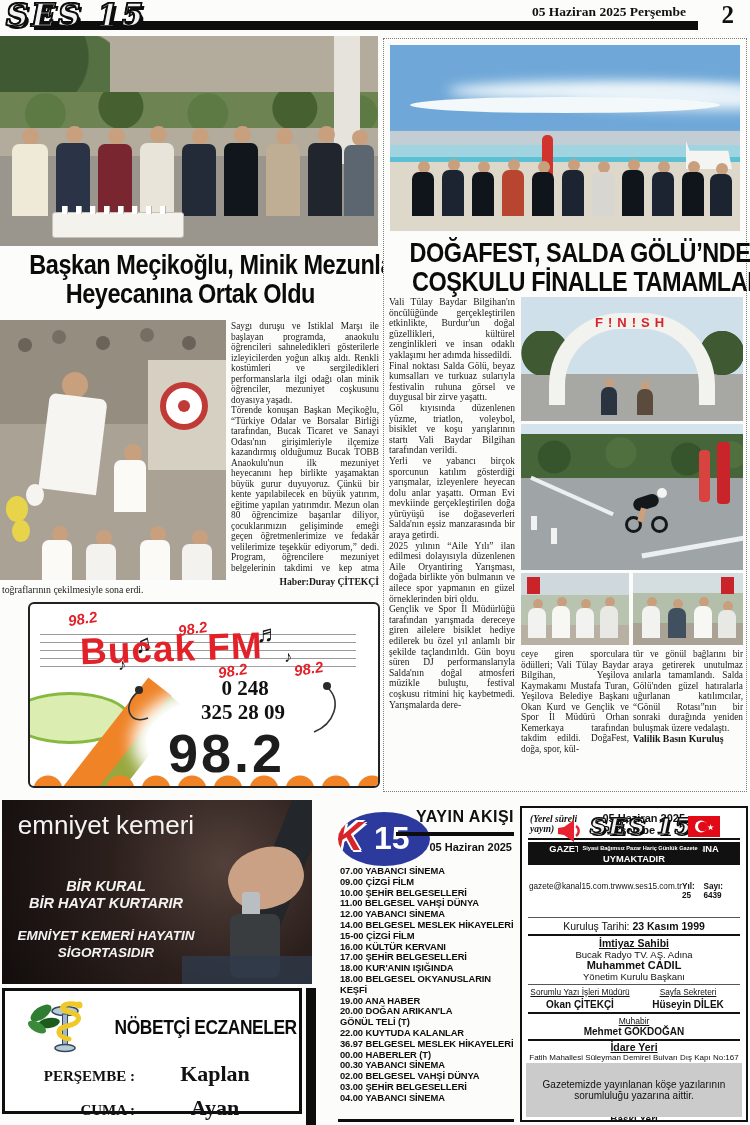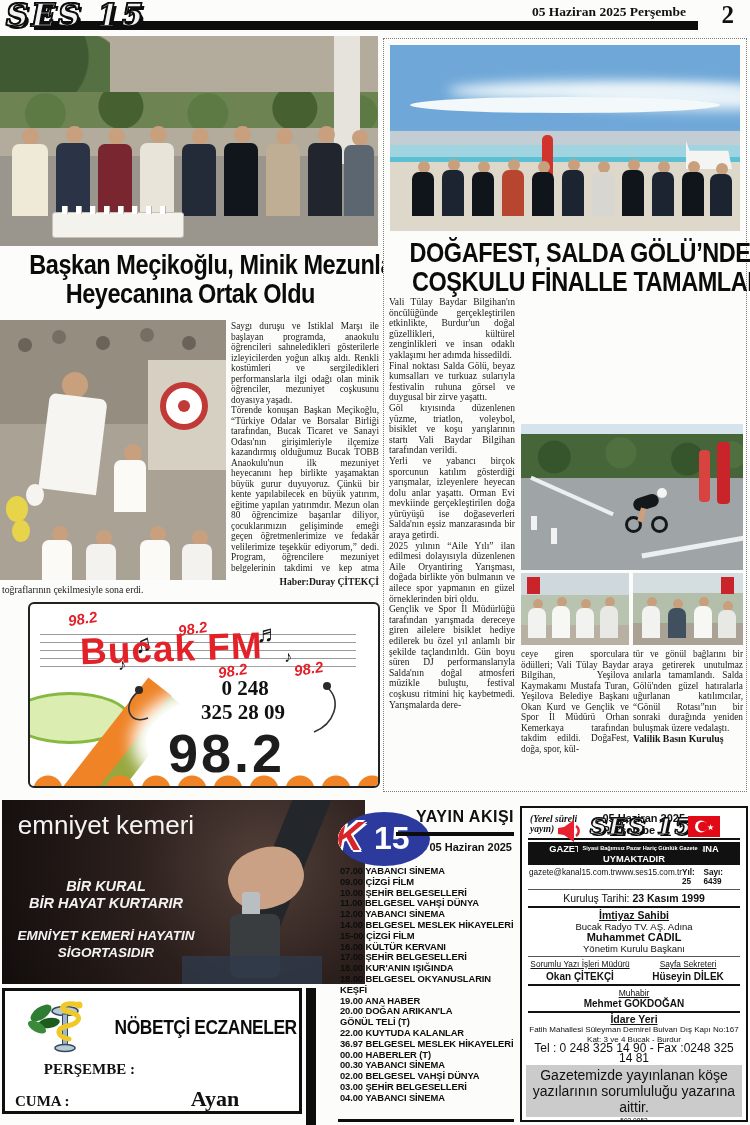--- a/index.html
+++ b/index.html
@@ -197,20 +197,30 @@
     </div>
 
     <div class="abs" style="left:5px;top:258px;width:354px;height:492px">
       <div class="abs body-serif preline" style="left:0;top:0;width:126px;height:490px;overflow:hidden;font-size:9.5px;line-height:10.6px">Vali Tülay Baydar Bilgihan'ın öncülüğünde gerçekleştirilen etkinlikte, Burdur'un doğal güzellikleri, kültürel zenginlikleri ve insan odaklı yaklaşımı her adımda hissedildi.
 Final noktası Salda Gölü, beyaz kumsalları ve turkuaz sularıyla festivalin ruhuna görsel ve duygusal bir zirve yaşattı.
 Göl kıyısında düzenlenen yüzme, triatlon, voleybol, bisiklet ve koşu yarışlarının startı Vali Baydar Bilgihan tarafından verildi.
 Yerli ve yabancı birçok sporcunun katılım gösterdiği yarışmalar, izleyenlere heyecan dolu anlar yaşattı. Orman Evi mevkiinde gerçekleştirilen doğa yürüyüşü ise doğaseverleri Salda'nın eşsiz manzarasında bir araya getirdi.
 2025 yılının “Aile Yılı” ilan edilmesi dolayısıyla düzenlenen Aile Oryantiring Yarışması, doğada birlikte yön bulmanın ve ailece spor yapmanın en güzel örneklerinden biri oldu.
 Gençlik ve Spor İl Müdürlüğü tarafından yarışmada dereceye giren ailelere bisiklet hediye edilerek bu özel yıl anlamlı bir şekilde taçlandırıldı. Gün boyu süren DJ performanslarıyla Salda'nın doğal atmosferi müzikle buluştu, festival coşkusu ritmini hiç kaybetmedi. Yarışmalarda dere-</div>
 
+      <div class="photo" style="left:132px;top:0;width:222px;height:124px;background:linear-gradient(#cfe0ea 0 62%,#a7a7a3 62% 100%)">
+        <div class="abs" style="left:0;top:34px;width:60px;height:44px;background:radial-gradient(circle at 40% 50%,#3f5a33 0 55%,transparent 57%)"></div>
+        <div class="abs" style="left:168px;top:34px;width:60px;height:44px;background:radial-gradient(circle at 55% 50%,#3f5a33 0 55%,transparent 57%)"></div>
+        <div class="abs" style="left:28px;top:16px;width:166px;height:92px;border:16px solid #f2f2ef;border-bottom:none;border-radius:72px 72px 0 0"></div>
+        <div class="abs" style="left:28px;top:18px;width:166px;text-align:center;font:900 13px 'Liberation Sans',sans-serif;letter-spacing:5px;color:#d8232a">F!N!SH</div>
+        <div class="hd" style="left:84px;top:82px;width:9px;height:9px"></div>
+        <div class="fig" style="left:80px;top:90px;width:16px;height:28px;background:#2a3340"></div>
+        <div class="hd" style="left:120px;top:84px;width:9px;height:9px"></div>
+        <div class="fig" style="left:116px;top:92px;width:16px;height:26px;background:#5a4b3c"></div>
+      </div>
 
       <div class="photo" style="left:132px;top:127px;width:222px;height:146px;background:linear-gradient(#d5e3ec 0 10px,#46663a 10px 54px,#9fa4a6 54px 100%)">
         <div class="abs" style="left:0;top:12px;width:222px;height:42px;background:radial-gradient(circle at 15% 50%,#37552c 0 16px,transparent 17px),radial-gradient(circle at 45% 40%,#50703f 0 15px,transparent 16px),radial-gradient(circle at 75% 55%,#37552c 0 16px,transparent 17px),radial-gradient(circle at 95% 45%,#50703f 0 13px,transparent 14px)"></div>
         <div class="abs" style="left:6px;top:70px;width:90px;height:4px;background:#eceff0;transform:rotate(24deg)"></div>
         <div class="abs" style="left:120px;top:120px;width:110px;height:5px;background:#eceff0;transform:rotate(-10deg)"></div>
         <div class="abs" style="left:10px;top:92px;width:6px;height:14px;background:#f2f2f2"></div>
         <div class="abs" style="left:30px;top:104px;width:6px;height:16px;background:#f2f2f2"></div>
         <div class="abs" style="left:196px;top:18px;width:13px;height:62px;background:#c8242a;border-radius:4px"></div>
         <div class="abs" style="left:178px;top:26px;width:11px;height:52px;background:#d8423f;border-radius:4px"></div>
         <div class="abs" style="left:104px;top:92px;width:17px;height:17px;border-radius:50%;border:3px solid #15181b"></div>
@@ -244,21 +254,21 @@
       </div>
 
       <div class="abs body-serif" style="left:132px;top:352px;width:108px;height:138px;overflow:hidden;font-size:9.3px;line-height:10.5px">ceye giren sporculara ödülleri; Vali Tülay Baydar Bilgihan, Yeşilova Kaymakamı Mustafa Turan, Yeşilova Belediye Başkanı Okan Kurd ve Gençlik ve Spor İl Müdürü Orhan Kemerkaya tarafından takdim edildi. DoğaFest, doğa, spor, kül-</div>
       <div class="abs" style="left:244px;top:352px;width:110px;height:138px;overflow:hidden">
         <div class="body-serif" style="font-size:9.3px;line-height:10.5px">tür ve gönül bağlarını bir araya getirerek unutulmaz anılarla tamamlandı. Salda Gölü'nden güzel hatıralarla uğurlanan katılımcılar, “Gönül Rotası”nın bir sonraki durağında yeniden buluşmak üzere vedalaştı.</div>
         <div class="body-serif" style="font-size:9.8px;line-height:11px;font-weight:700;text-align:left">Valilik Basın Kuruluş</div>
       </div>
     </div>
   </div>
 
-  <div class="abs belt" style="left:2px;top:800px;width:363px;height:184px;overflow:hidden">
+  <div class="abs belt" style="left:2px;top:800px;width:310px;height:184px;overflow:hidden">
     <div class="abs" style="left:268px;top:-16px;width:36px;height:150px;background:#23262a;transform:rotate(22deg)"></div>
     <div class="abs" style="left:226px;top:48px;width:76px;height:60px;border-radius:46%;background:#caa184;transform:rotate(-18deg)"></div>
     <div class="abs" style="left:240px;top:92px;width:18px;height:28px;background:#b9bec2;border-radius:3px"></div>
     <div class="abs" style="left:228px;top:114px;width:50px;height:64px;background:#3a3d40;border-radius:8px"></div>
     <div class="abs" style="left:180px;top:156px;width:140px;height:28px;background:#2e3a4a;opacity:.8"></div>
     <div class="belt-txt" style="top:10px;font-size:26px;font-weight:400">emniyet kemeri</div>
     <div class="belt-txt" style="top:78px;font-size:14.5px;font-weight:700;font-style:italic">BİR KURAL</div>
     <div class="belt-txt" style="top:95px;font-size:14.5px;font-weight:700;font-style:italic">BİR HAYAT KURTARIR</div>
     <div class="belt-txt" style="top:128px;font-size:13.5px;font-weight:700;font-style:italic">EMNİYET KEMERİ HAYATIN</div>
     <div class="belt-txt" style="top:145px;font-size:13.5px;font-weight:700;font-style:italic">SİGORTASIDIR</div>
@@ -274,23 +284,24 @@
       <ellipse cx="38" cy="49" rx="10" ry="3.5" fill="#b8ccd8" stroke="#35495c" stroke-width="1.5"></ellipse>
       <path d="M52,6 C36,2 30,10 42,13 C56,16 54,24 40,27 C28,30 30,38 42,40" fill="none" stroke="#f0c928" stroke-width="5" stroke-linecap="round"></path>
       <circle cx="52" cy="6" r="3.5" fill="#f0c928"></circle>
     </svg>
     <div class="abs headline" style="left:96px;top:26px;width:196px;font-size:20px">
       <span class="cond">NÖBETÇİ ECZANELER</span>
     </div>
     <div class="abs" style="left:10px;top:70px;width:280px">
         <div style="display:flex;align-items:baseline;margin-bottom:8px">
         <span class="ecz-day" style="width:120px;text-align:right">PERŞEMBE :</span>
+        <span class="ecz-name" style="flex:1;text-align:center">Kaplan</span>
       </div>
         <div style="display:flex;align-items:baseline;margin-bottom:8px">
-        <span class="ecz-day" style="width:120px;">CUMA :</span>
+        <span class="ecz-day" style="width:120px;text-align:right">CUMA :</span>
         <span class="ecz-name" style="flex:1;text-align:center">Ayan</span>
       </div>
       </div>
   </div>
   <div class="abs vbar" style="left:306px;top:988px;width:10px;height:137px"></div>
 
   <div class="abs" style="left:338px;top:804px;width:176px;height:318px;border-bottom:3px solid #0d0d0d">
     <div class="abs" style="left:0;top:8px;width:92px;height:54px;border-radius:50%;background:#2c3a9e;overflow:hidden">
       <span class="abs k15-k" style="left:-4px;top:2px">K</span>
       <span class="abs" style="left:36px;top:8px;font:900 32px 'Liberation Sans',sans-serif;color:#fff">15</span>
@@ -337,21 +348,21 @@
         <text x="19" y="13.6" fill="#fff" font-size="8">★</text>
       </svg>
       <div style="position:absolute;left:52px;top:34px;width:124px;background:#111;color:#fff;font-size:5.6px;font-weight:700;padding:1px 0">Siyasi Bağımsız Pazar Hariç Günlük Gazete</div>
     </div>
     <div style="display:flex;justify-content:space-between;align-items:baseline;padding:2px 4px 1px">
       <span style="font:italic 700 9.5px 'Liberation Serif',serif">(Yerel süreli yayın)</span>
       <span style="font-weight:800;font-size:11px">05 Haziran 2025 Perşembe</span>
     </div>
     <div class="rule"></div>
     <div class="c" style="background:#111;color:#fff;font-weight:700;font-size:9.3px;padding:1.5px 0;margin:1px 2px">GAZETEMİZ BASIN AHLAK YASASINA UYMAKTADIR</div>
-    <div style="display:flex;justify-content:center;padding:2px 3px;font-size:8.2px">
+    <div style="display:flex;justify-content:center;padding:16px 3px;font-size:8.2px">
       <span>gazete@kanal15.com.tr</span>
       <span>www.ses15.com.tr</span>
       <span style="font-weight:700">Yıl: 25</span>
       <span style="font-weight:700">Sayı: 6439</span>
     </div>
     <div class="rule-thin"></div>
     <div class="c" style="font-size:10.5px;padding:1px 0">
       <span>Kuruluş Tarihi:</span>
       <b>23 Kasım 1999</b>
     </div>
@@ -391,16 +402,16 @@
     <div class="c" style="line-height:9.6px;padding:1px 0">
       <div class="u" style="font-weight:800;font-size:10px">Baskı Yeri</div>
       <div style="font-size:9px">HEDEF MATBAA</div>
       <div style="font-size:6.6px">Konak Mahallesi  Yahya Kemal Caddesi No:26/B Bucak-Burdur  Tel: 0 248 502 0853</div>
     </div>
     <div class="rule"></div>
     <div class="c" style="line-height:10px;padding:1px 0">
       <div class="u" style="font-weight:800;font-size:9.5px">Dağıtım</div>
 
     </div>
-    <div class="c" style="position:absolute;left:4px;right:4px;bottom:3px;background:#cbcbcb;font-size:14px;padding:2px 1px">Gazetemizde yayınlanan köşe yazılarının sorumluluğu yazarına aittir.</div>
+    <div class="c" style="position:absolute;left:4px;right:4px;bottom:3px;background:#cbcbcb;font-size:10px;padding:16px 1px">Gazetemizde yayınlanan köşe yazılarının sorumluluğu yazarına aittir.</div>
   </div>
 
 </div>
 
 </body></html>

